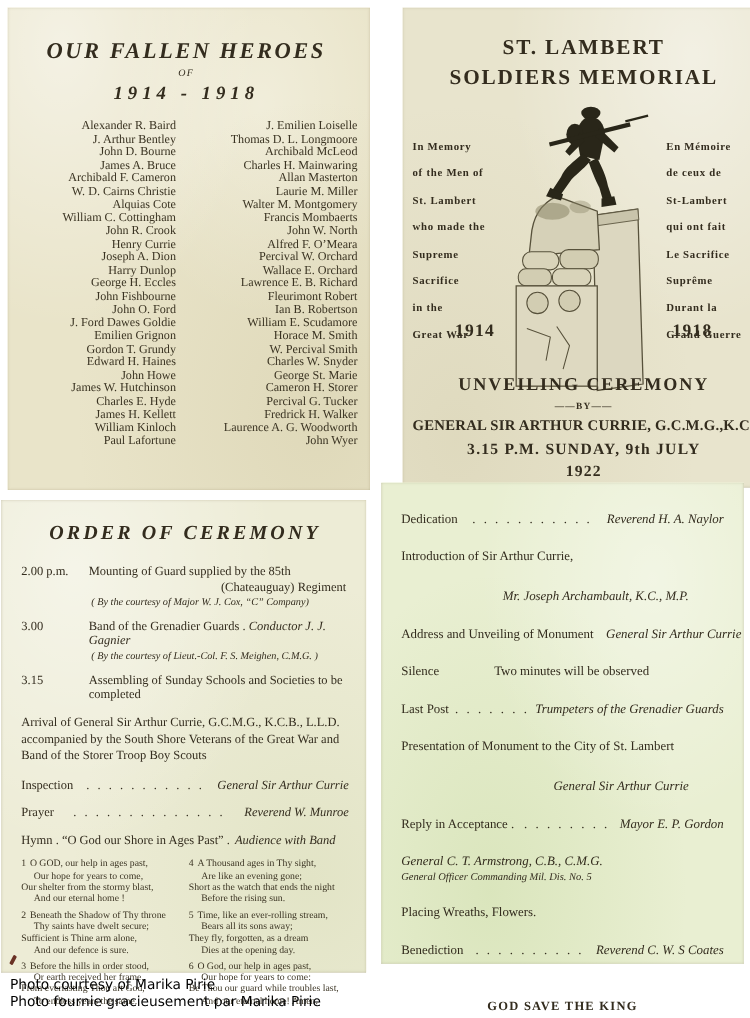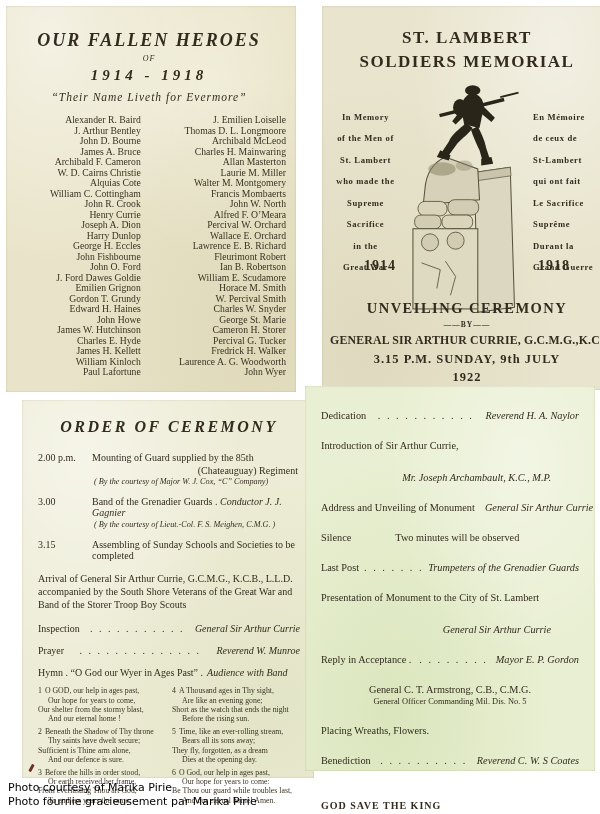--- a/index.html
+++ b/index.html
@@ -32,33 +32,33 @@
   .p1 .t4{font-style:italic;font-size:11.5px;letter-spacing:1px;margin-top:7px;}
   .p1 .names{display:flex;text-align:right;margin-top:12px;}
   .p1 .colL{width:47%;padding-left:18px;box-sizing:border-box;}
   .p1 .colR{width:53%;padding-left:2px;box-sizing:border-box;}
   .name-row{font-size:9.7px;line-height:10.5px;white-space:nowrap;color:#3a3322;}
 
   
   .p2{left:322px;top:6px;width:290px;height:384px;padding:20px 8px 0 8px;text-align:center;}
   .p2 .title{font-weight:bold;font-size:17px;letter-spacing:1.5px;line-height:1.4;}
   .p2 .mid{display:flex;margin-top:6px;align-items:flex-start;}
-  .p2 .side{width:82px;padding-top:32px;text-align:center;}
+  .p2 .side{width:82px;padding-top:32px;text-align:left;}
   .p2 .side.fr{text-align:left;padding-left:4px;}
   .p2 .side .ln{font-weight:bold;font-size:8.6px;letter-spacing:.6px;margin-bottom:11.5px;white-space:nowrap;}
   .p2 .monument{flex:1;display:flex;justify-content:center;}
   .p2 .bottom{margin-top:2px;}
   .p2 .unveil{font-weight:bold;font-size:14.5px;letter-spacing:1.5px;}
   .p2 .by{font-weight:bold;font-size:7.5px;letter-spacing:1px;margin-top:3px;}
   .p2 .gen{font-weight:bold;font-size:11.8px;letter-spacing:.2px;margin-top:4px;white-space:nowrap;}
   .p2 .dt{font-weight:bold;font-size:12.5px;letter-spacing:1px;margin-top:4px;}
   .p2 .yr2{font-weight:bold;font-size:12.5px;letter-spacing:1px;margin-top:3px;}
 
   
-  .p3{left:22px;top:400px;width:292px;height:378px;padding:18px 14px 0 16px;font-size:10px;}
+  .p3{left:1px;top:400px;width:292px;height:378px;padding:18px 14px 0 16px;font-size:10px;}
   .p3 .title{text-align:center;font-style:italic;font-size:16px;letter-spacing:2.5px;font-weight:600;margin-bottom:16px;}
   .row{display:flex;margin-bottom:2px;}
   .p3 .time{width:54px;flex:none;}
   .p3 .etext{flex:1;}
   .p3 .right-line{text-align:right;padding-right:2px;margin-bottom:1px;}
   .p3 .note{font-style:italic;font-size:8.2px;margin:0 0 10px 56px;}
   .p3 .entry3{margin-bottom:12px;}
   .p3 .para{line-height:1.28;margin:2px 0 12px 0;}
   .leader{display:flex;align-items:baseline;margin-bottom:11px;}
   .leader .lbl{flex:none;}
@@ -76,38 +76,37 @@
   .verse .vnum{display:inline-block;margin-right:3px;}
   .pen-mark{position:absolute;left:-8px;top:78px;width:3px;height:8px;background:#6a3226;transform:rotate(28deg);border-radius:1px;}
 
   
   .p4{left:305px;top:386px;width:290px;height:385px;padding:24px 16px 0 16px;font-size:10.3px;}
   .p4 .leader{margin-bottom:0;}
   .p4 .blk{margin-bottom:19px;}
   .p4 .ind-right{text-align:right;padding-right:28px;font-style:italic;margin-top:21px;}
   .p4 .silence{display:flex;}
   .p4 .silence .v{margin-left:44px;}
-  .p4 .center{text-align:center;}
+  .p4 .center{font-style:italic;}
   .p4 .sub{font-size:8.4px;margin-top:2px;}
-  .p4 .gstk{font-size:10px;letter-spacing:1px;font-weight:600;margin-top:34px;}
+  .p4 .gstk{text-align:center;font-size:10px;letter-spacing:1px;font-weight:600;margin-top:34px;}
 
   
   .captions{position:absolute;left:8px;top:781px;font-family:"DejaVu Sans","Liberation Sans",sans-serif;
             font-size:11px;line-height:14px;color:#000;}
 </style>
 </head>
 <body>
 
 <div class="page">
 
   <section class="panel paper-cream p1">
     <div class="t1">OUR FALLEN HEROES</div>
     <div class="t2">OF</div>
     <div class="t3">1914  -  1918</div>
-    <div class="t4">“Their Name Liveth for Evermore”</div>
     <div class="names">
       <div class="colL">
 
       <div class="name-row">Alexander R. Baird</div>
           <div class="name-row">J. Arthur Bentley</div>
           <div class="name-row">John D. Bourne</div>
           <div class="name-row">James A. Bruce</div>
           <div class="name-row">Archibald F. Cameron</div>
           <div class="name-row">W. D. Cairns Christie</div>
           <div class="name-row">Alquias Cote</div>
@@ -266,21 +265,21 @@
       <span class="dots">. . . . . . . . . . .</span>
       <span class="nm">General Sir Arthur Currie</span>
     </div>
     <div class="leader">
       <span class="lbl">Prayer</span>
       <span class="dots">. . . . . . . . . . . . . .</span>
       <span class="nm">Reverend W. Munroe</span>
     </div>
 
     <div class="hymn-head">
-      <span class="hl">Hymn . “O God our Wyer in Ages Past” .</span>
+      <span class="hl">Hymn . “O God our Shore in Ages Past” .</span>
       <span class="hn">Audience with Band</span>
     </div>
 
     <div class="verses">
       <span class="pen-mark"></span>
       <div class="vcol v1">
 
           <div class="verse">
             <div><span class="vnum">1</span><span>O GOD, our help in ages past,</span></div>
             <div class="ind">Our hope for years to come,</div>

